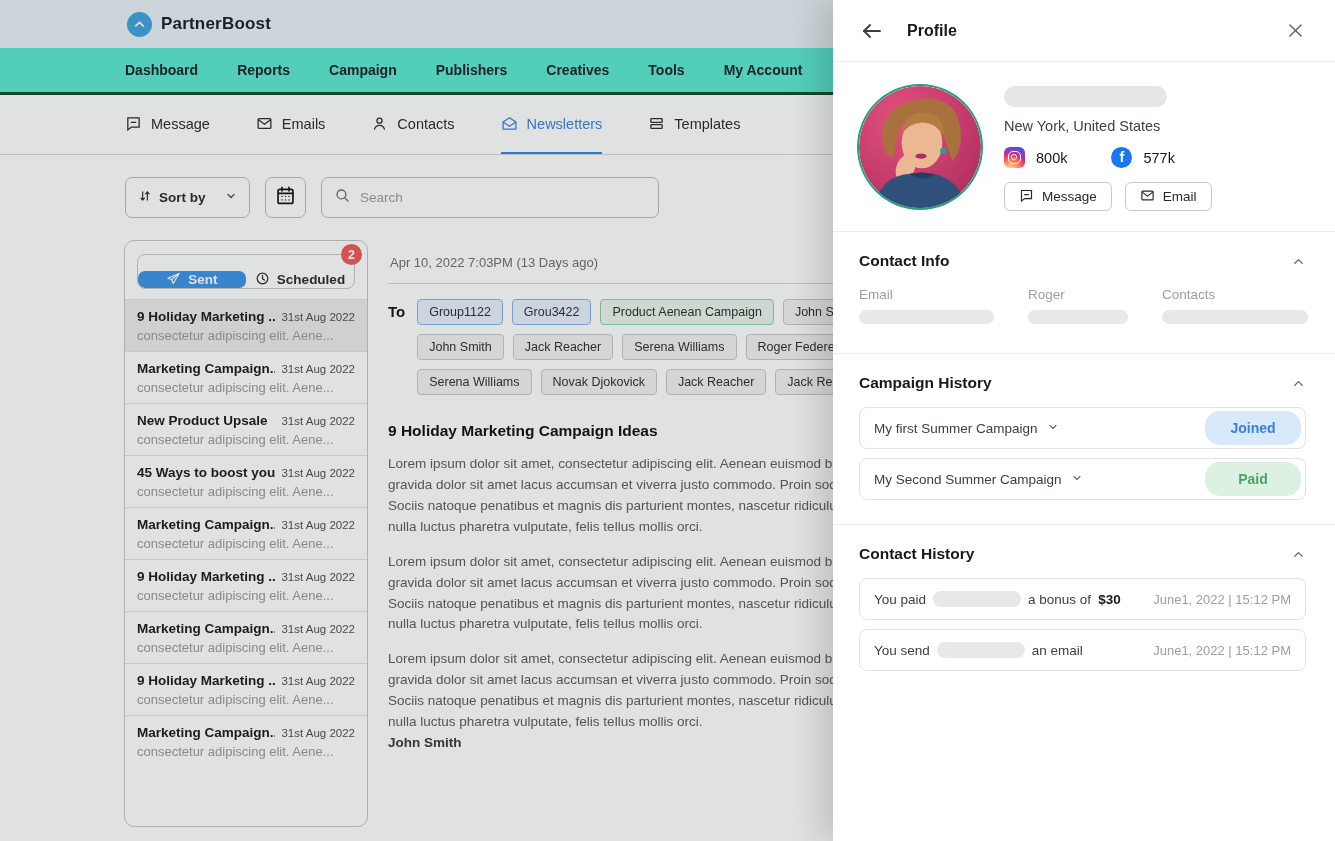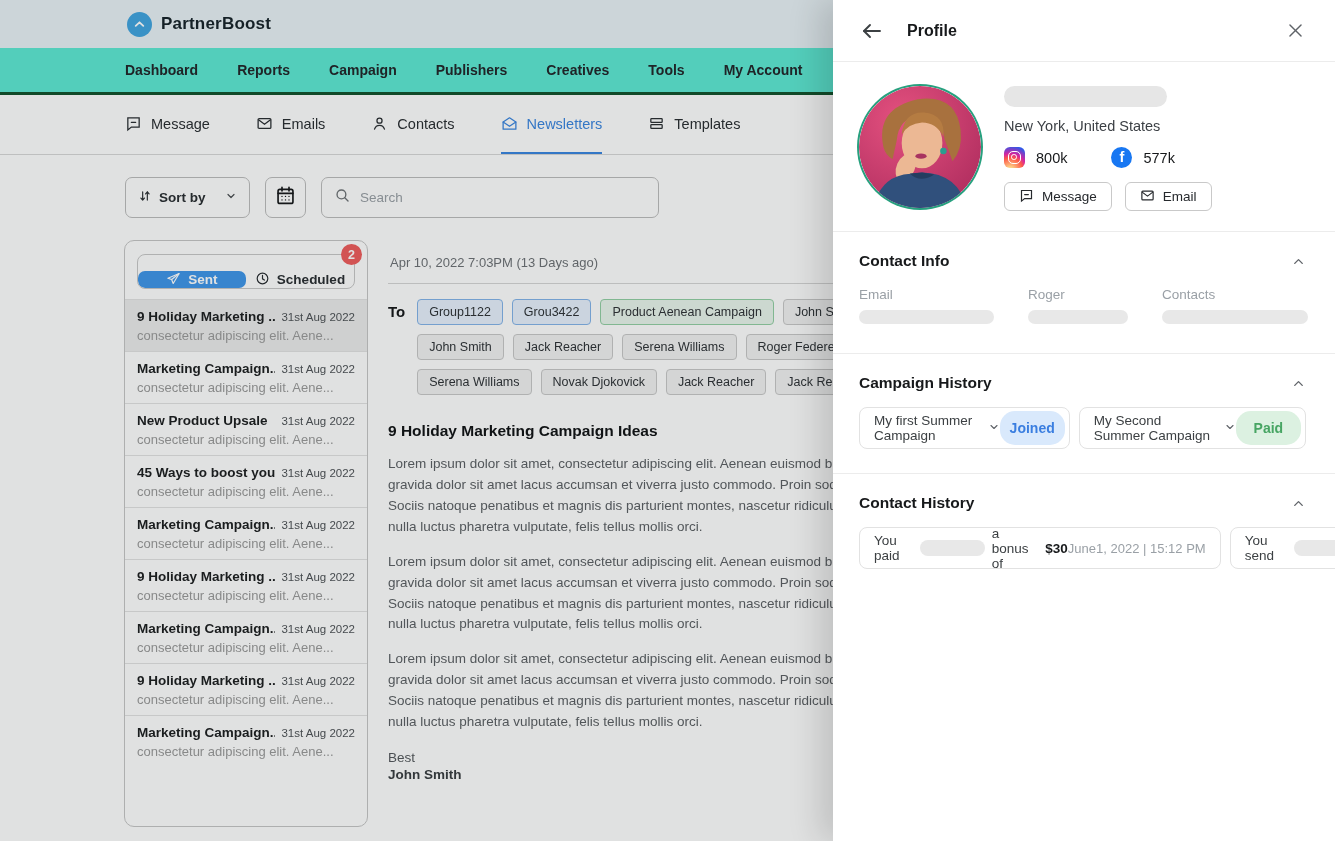--- a/index.html
+++ b/index.html
@@ -92,21 +92,21 @@
   .sec-head { display:flex; align-items:center; justify-content:space-between; }
   .sec-title { font-size:15.5px; font-weight:700; color:#17191b; }
   .collapse { cursor:pointer; display:flex; }
 
   .ci-grid { display:flex; align-items:flex-start; margin-top:17px; }
   .ci-col { display:flex; flex-direction:column; gap:8px; }
   .ci-label { font-size:13.5px; color:#9aa0a6; }
   .ci-skel { height:14px; border-radius:7px; background:#e8e8e8; }
   .ci-vr { width:1px; height:42px; background:#d9d9d9; margin:0 17px; }
 
-  .hist-rows { display:flex; flex-direction:row; gap:9px; margin-top:15px; }
+  .hist-rows { display:flex; flex-direction:column; gap:9px; margin-top:15px; }
   .hist-row { height:42px; border:1px solid #e2e2e2; border-radius:8px; display:flex; align-items:center; padding:0 4px 0 14px; background:#fff; }
   .camp-name { font-size:13.5px; color:#3c4043; display:flex; align-items:center; gap:9px; cursor:pointer; }
   .spacer { flex:1; }
   .status-badge { width:96px; height:34px; border-radius:15px; display:flex; align-items:center; justify-content:center; font-size:14px; font-weight:700; }
   .status-badge.joined { background:#d9e9fc; color:#3a7ee0; }
   .status-badge.paid { background:#dcf1e1; color:#47a563; }
 
   .ch-row { padding-right:14px;justify-content:center; }
   .ch-left { display:flex; align-items:center; gap:7px; font-size:13.5px; color:#3c4043; }
   .ch-skel { width:88px; height:16px; border-radius:8px; background:#e8e8e8; }
@@ -333,21 +333,20 @@
             <span class="tag">Jack Reacher</span>
             <span class="tag">Jack Reacher</span>
             <span class="tag">Roger Federer</span>
           </div>
         </div>
       </div>
       <div class="subject">9 Holiday Marketing Campaign Ideas</div>
       <p class="para">Lorem ipsum dolor sit amet, consectetur adipiscing elit. Aenean euismod bibendum laoreet. Proin gravida dolor sit amet lacus accumsan et viverra justo commodo. Proin sodales pulvinar sic tempor. Sociis natoque penatibus et magnis dis parturient montes, nascetur ridiculus mus. Nam fermentum, nulla luctus pharetra vulputate, felis tellus mollis orci.</p>
       <p class="para">Lorem ipsum dolor sit amet, consectetur adipiscing elit. Aenean euismod bibendum laoreet. Proin gravida dolor sit amet lacus accumsan et viverra justo commodo. Proin sodales pulvinar sic tempor. Sociis natoque penatibus et magnis dis parturient montes, nascetur ridiculus mus. Nam fermentum, nulla luctus pharetra vulputate, felis tellus mollis orci.</p>
       <p class="para">Lorem ipsum dolor sit amet, consectetur adipiscing elit. Aenean euismod bibendum laoreet. Proin gravida dolor sit amet lacus accumsan et viverra justo commodo. Proin sodales pulvinar sic tempor. Sociis natoque penatibus et magnis dis parturient montes, nascetur ridiculus mus. Nam fermentum, nulla luctus pharetra vulputate, felis tellus mollis orci.</p>
-      <div class="signoff">Best</div>
       <div class="signature">John Smith</div>
     </div>
   </div>
 
   <div class="dim"></div>
 
   <div class="panel">
     <div class="panel-header">
       <span class="back-btn">
         <svg width="24" height="24" viewBox="0 0 24 24" fill="none" stroke="#3c4043" stroke-width="1.9" stroke-linecap="round" stroke-linejoin="round">

